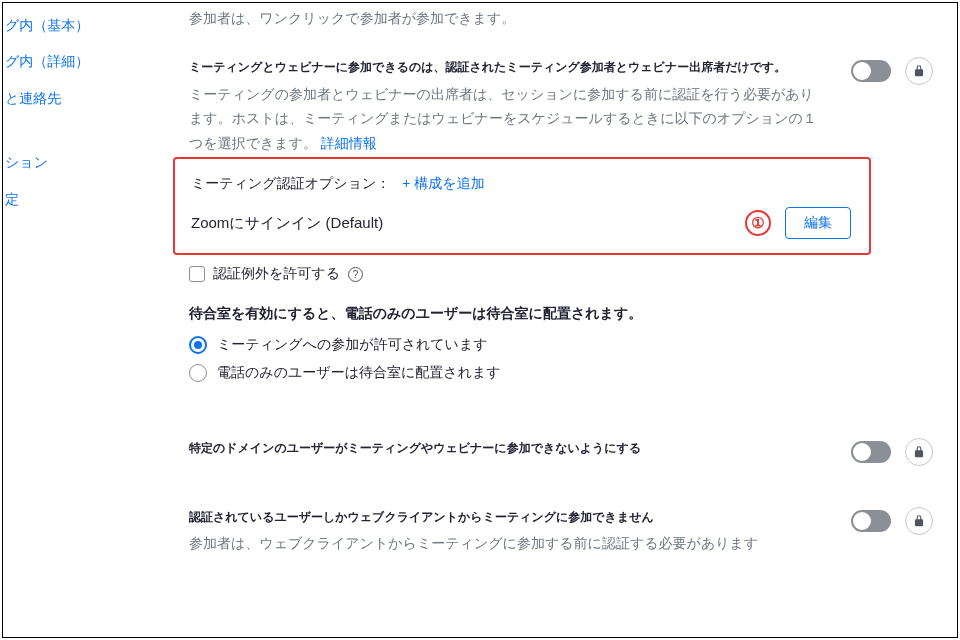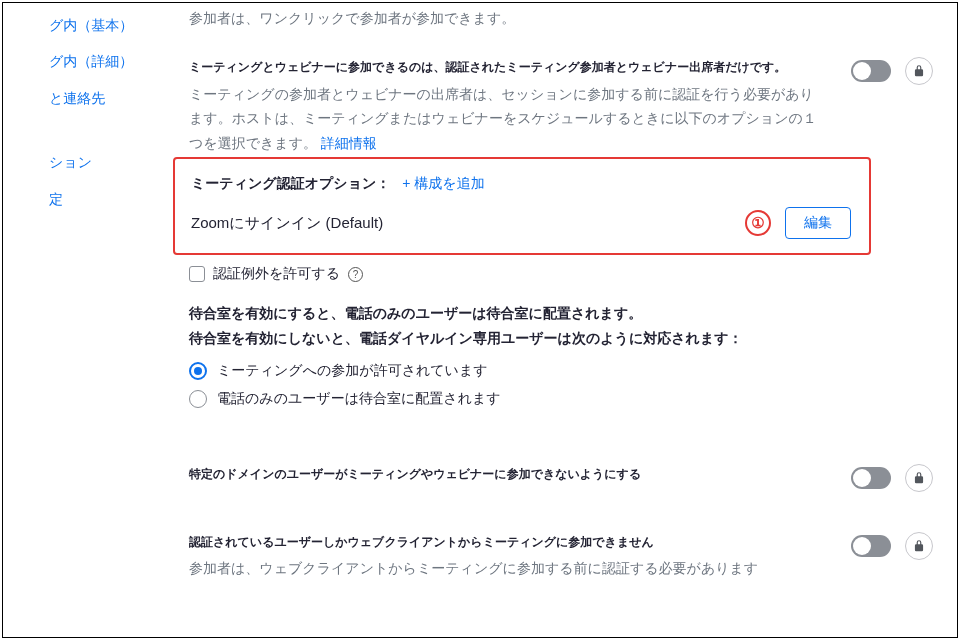--- a/index.html
+++ b/index.html
@@ -24,21 +24,20 @@
   .sidebar {
     position: absolute;
     left: 0;
     top: 0;
     width: 100px;
     padding-top: 4px;
     color: #0e72ed;
     font-size: 14px;
     line-height: 2.6;
     padding-left: 2px;
-    margin-left: 44px;
   }
   .sidebar-item { cursor: pointer; white-space: nowrap; }
   .main {
     position: absolute;
     left: 186px;
     top: 4px;
     width: 740px;
   }
   .desc-fragment {
     color: #6e7680;
@@ -107,21 +106,21 @@
     width: 698px;
     margin-left: -16px;
     margin-top: 2px;
   }
   .auth-opt-row {
     display: flex;
     align-items: center;
     gap: 12px;
     margin-bottom: 14px;
   }
-  .auth-opt-label { font-weight: 700; font-size: 14px; }
+  .auth-opt-label { font-weight: 400; font-size: 14px; }
   .add-config { color: #0e72ed; font-weight: 400; cursor: pointer; font-size: 14px; }
   .default-row {
     display: flex;
     align-items: center;
     justify-content: space-between;
     padding-right: 2px;
   }
   .default-label { font-size: 15px; color: #232333; }
   .edit-side { display: flex; align-items: center; gap: 14px; }
   .circle-num {
@@ -255,21 +254,20 @@
         </div>
       </div>
 
       <div class="checkbox-row">
         <div class="checkbox"></div>
         <span>認証例外を許可する</span>
         <span class="help-icon">?</span>
       </div>
 
       <div class="sub-bold">待合室を有効にすると、電話のみのユーザーは待合室に配置されます。</div>
-      <div class="sub-bold" style="margin-top:0">待合室を有効にしないと、電話ダイヤルイン専用ユーザーは次のように対応されます：</div>
 
       <div class="radio-row">
         <div class="radio checked"></div>
         <span>ミーティングへの参加が許可されています</span>
       </div>
       <div class="radio-row">
         <div class="radio"></div>
         <span>電話のみのユーザーは待合室に配置されます</span>
       </div>
     </div>

